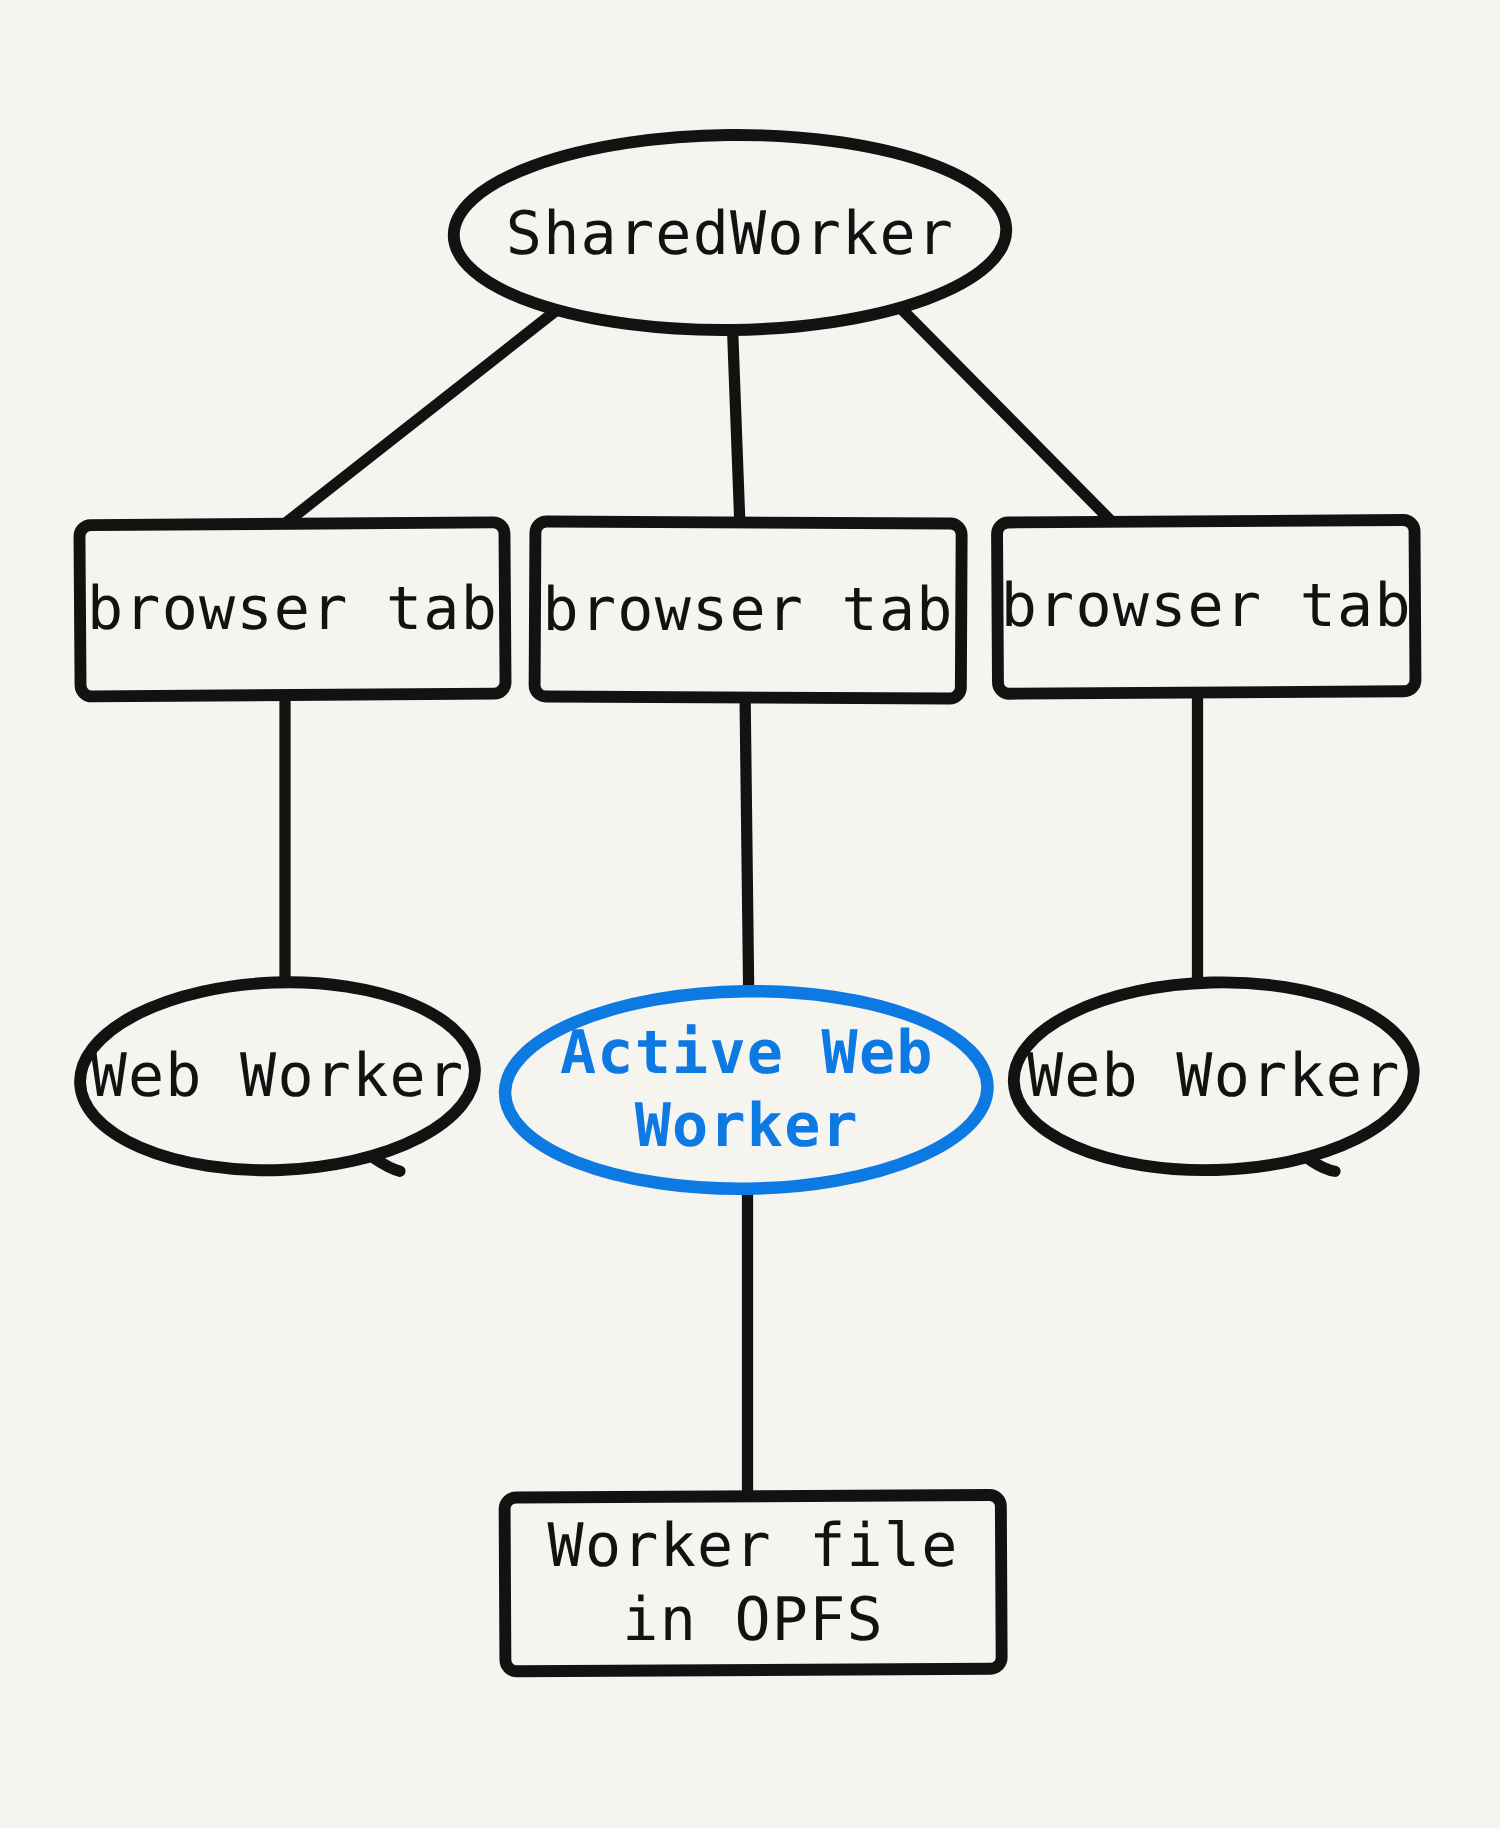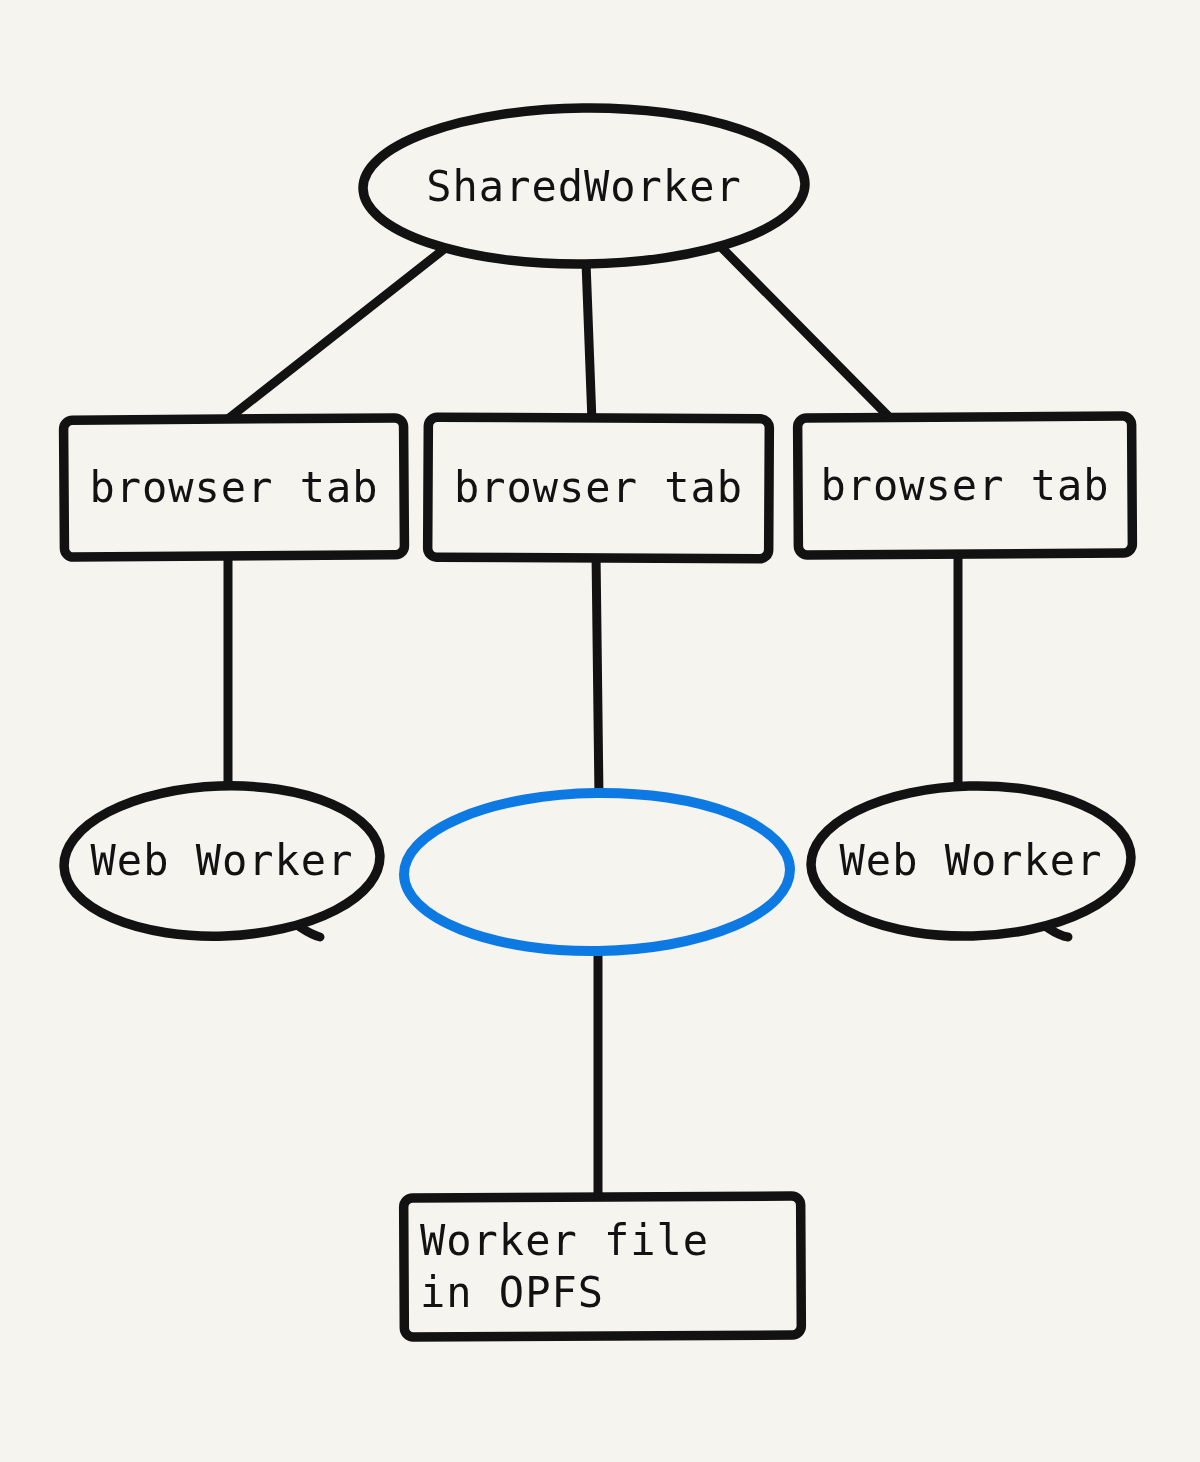--- a/index.html
+++ b/index.html
@@ -12,22 +12,22 @@
   body{
     font-family:"DejaVu Sans Mono","Liberation Mono",monospace;
     width:1200px;height:1462px;overflow:hidden;
   }
   .canvas{
     position:relative;width:1200px;height:1462px;background:var(--bg);
   }
   .canvas svg{position:absolute;left:0;top:0;}
   .node-label{
     position:absolute;display:flex;align-items:center;justify-content:center;
-    color:var(--ink);
-    font-size:42px;letter-spacing:1px;line-height:1.22;
+    text-align:center;color:var(--ink);
+    font-size:48px;letter-spacing:1px;line-height:1.22;
     white-space:nowrap;
   }
   .node-label.wrap{white-space:normal;}
   .node-label.accent{color:var(--accent);font-weight:bold;}
   
   #lbl-shared   {left:363px; top:112px;  width:442px; height:150px;}
   #lbl-tab-left {left:64px;  top:419px;  width:340px; height:137px;}
   #lbl-tab-mid  {left:428px; top:418px;  width:341px; height:140px;}
   #lbl-tab-right{left:798px; top:417px;  width:334px; height:137px;}
   #lbl-ww-left  {left:64px;  top:786px;  width:316px; height:150px;}
@@ -76,18 +76,19 @@
   <div id="lbl-shared" class="node-label">SharedWorker</div>
 
   <div id="lbl-tab-left" class="node-label">browser tab</div>
 
   <div id="lbl-tab-mid" class="node-label">browser tab</div>
 
   <div id="lbl-tab-right" class="node-label">browser tab</div>
 
   <div id="lbl-ww-left" class="node-label">Web Worker</div>
 
+  <div id="lbl-ww-mid" class="node-label wrap accent">Active Web Worker</div>
 
   <div id="lbl-ww-right" class="node-label">Web Worker</div>
 
   <div id="lbl-sqlite" class="node-label wrap">Worker file in OPFS</div>
 
 </div>
 
 </body></html>

